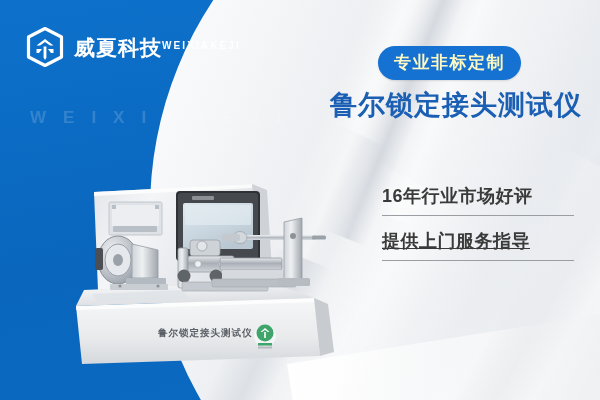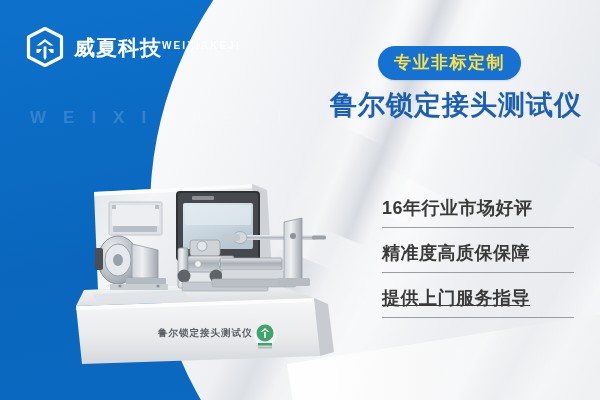--- a/index.html
+++ b/index.html
@@ -116,21 +116,21 @@
   }
 
   
   .badge {
     position: absolute;
     left: 378px;
     top: 46px;
     padding: 5px 16px 6px;
     background: #1571d2;
     border-radius: 999px;
-    color: #fde047;
+    color: #fef9c3;
     font-size: 17px;
     font-weight: bold;
     letter-spacing: 1.5px;
     white-space: nowrap;
     z-index: 9;
     box-shadow: 0 1px 2px rgba(0,0,0,.12);
   }
   .headline {
     position: absolute;
     left: 330px;
@@ -138,21 +138,21 @@
     font-size: 27px;
     font-weight: bold;
     color: #1a5fb4;
     letter-spacing: 1px;
     white-space: nowrap;
     z-index: 9;
   }
   .features {
     position: absolute;
     left: 382px;
-    top: 196px;
+    top: 184px;
     width: 192px;
     z-index: 9;
   }
   .feature-row {
     font-size: 18px;
     font-weight: bold;
     color: #3a3a3a;
     letter-spacing: .5px;
     white-space: nowrap;
     padding-bottom: 7px;
@@ -196,21 +196,20 @@
     </span>
   </div>
 
   <div class="watermark">WEIXIAKEJI</div>
 
   <div class="badge">专业非标定制</div>
   <div class="headline">鲁尔锁定接头测试仪</div>
 
   <div class="features">
     <div class="feature-row">16年行业市场好评</div>
-    <div class="feature-row">精准度高质保保障</div>
     <div class="feature-row">提供上门服务指导</div>
   </div>
 
   <div class="machine">
     <svg viewBox="0 0 300 200" width="300" height="200" aria-hidden="true">
       <defs>
         <linearGradient id="bodyG" x1="0" y1="0" x2="1" y2="0.35">
           <stop offset="0" stop-color="#e3e6e9"></stop>
           <stop offset="0.35" stop-color="#f4f5f7"></stop>
           <stop offset="1" stop-color="#dfe2e6"></stop>

